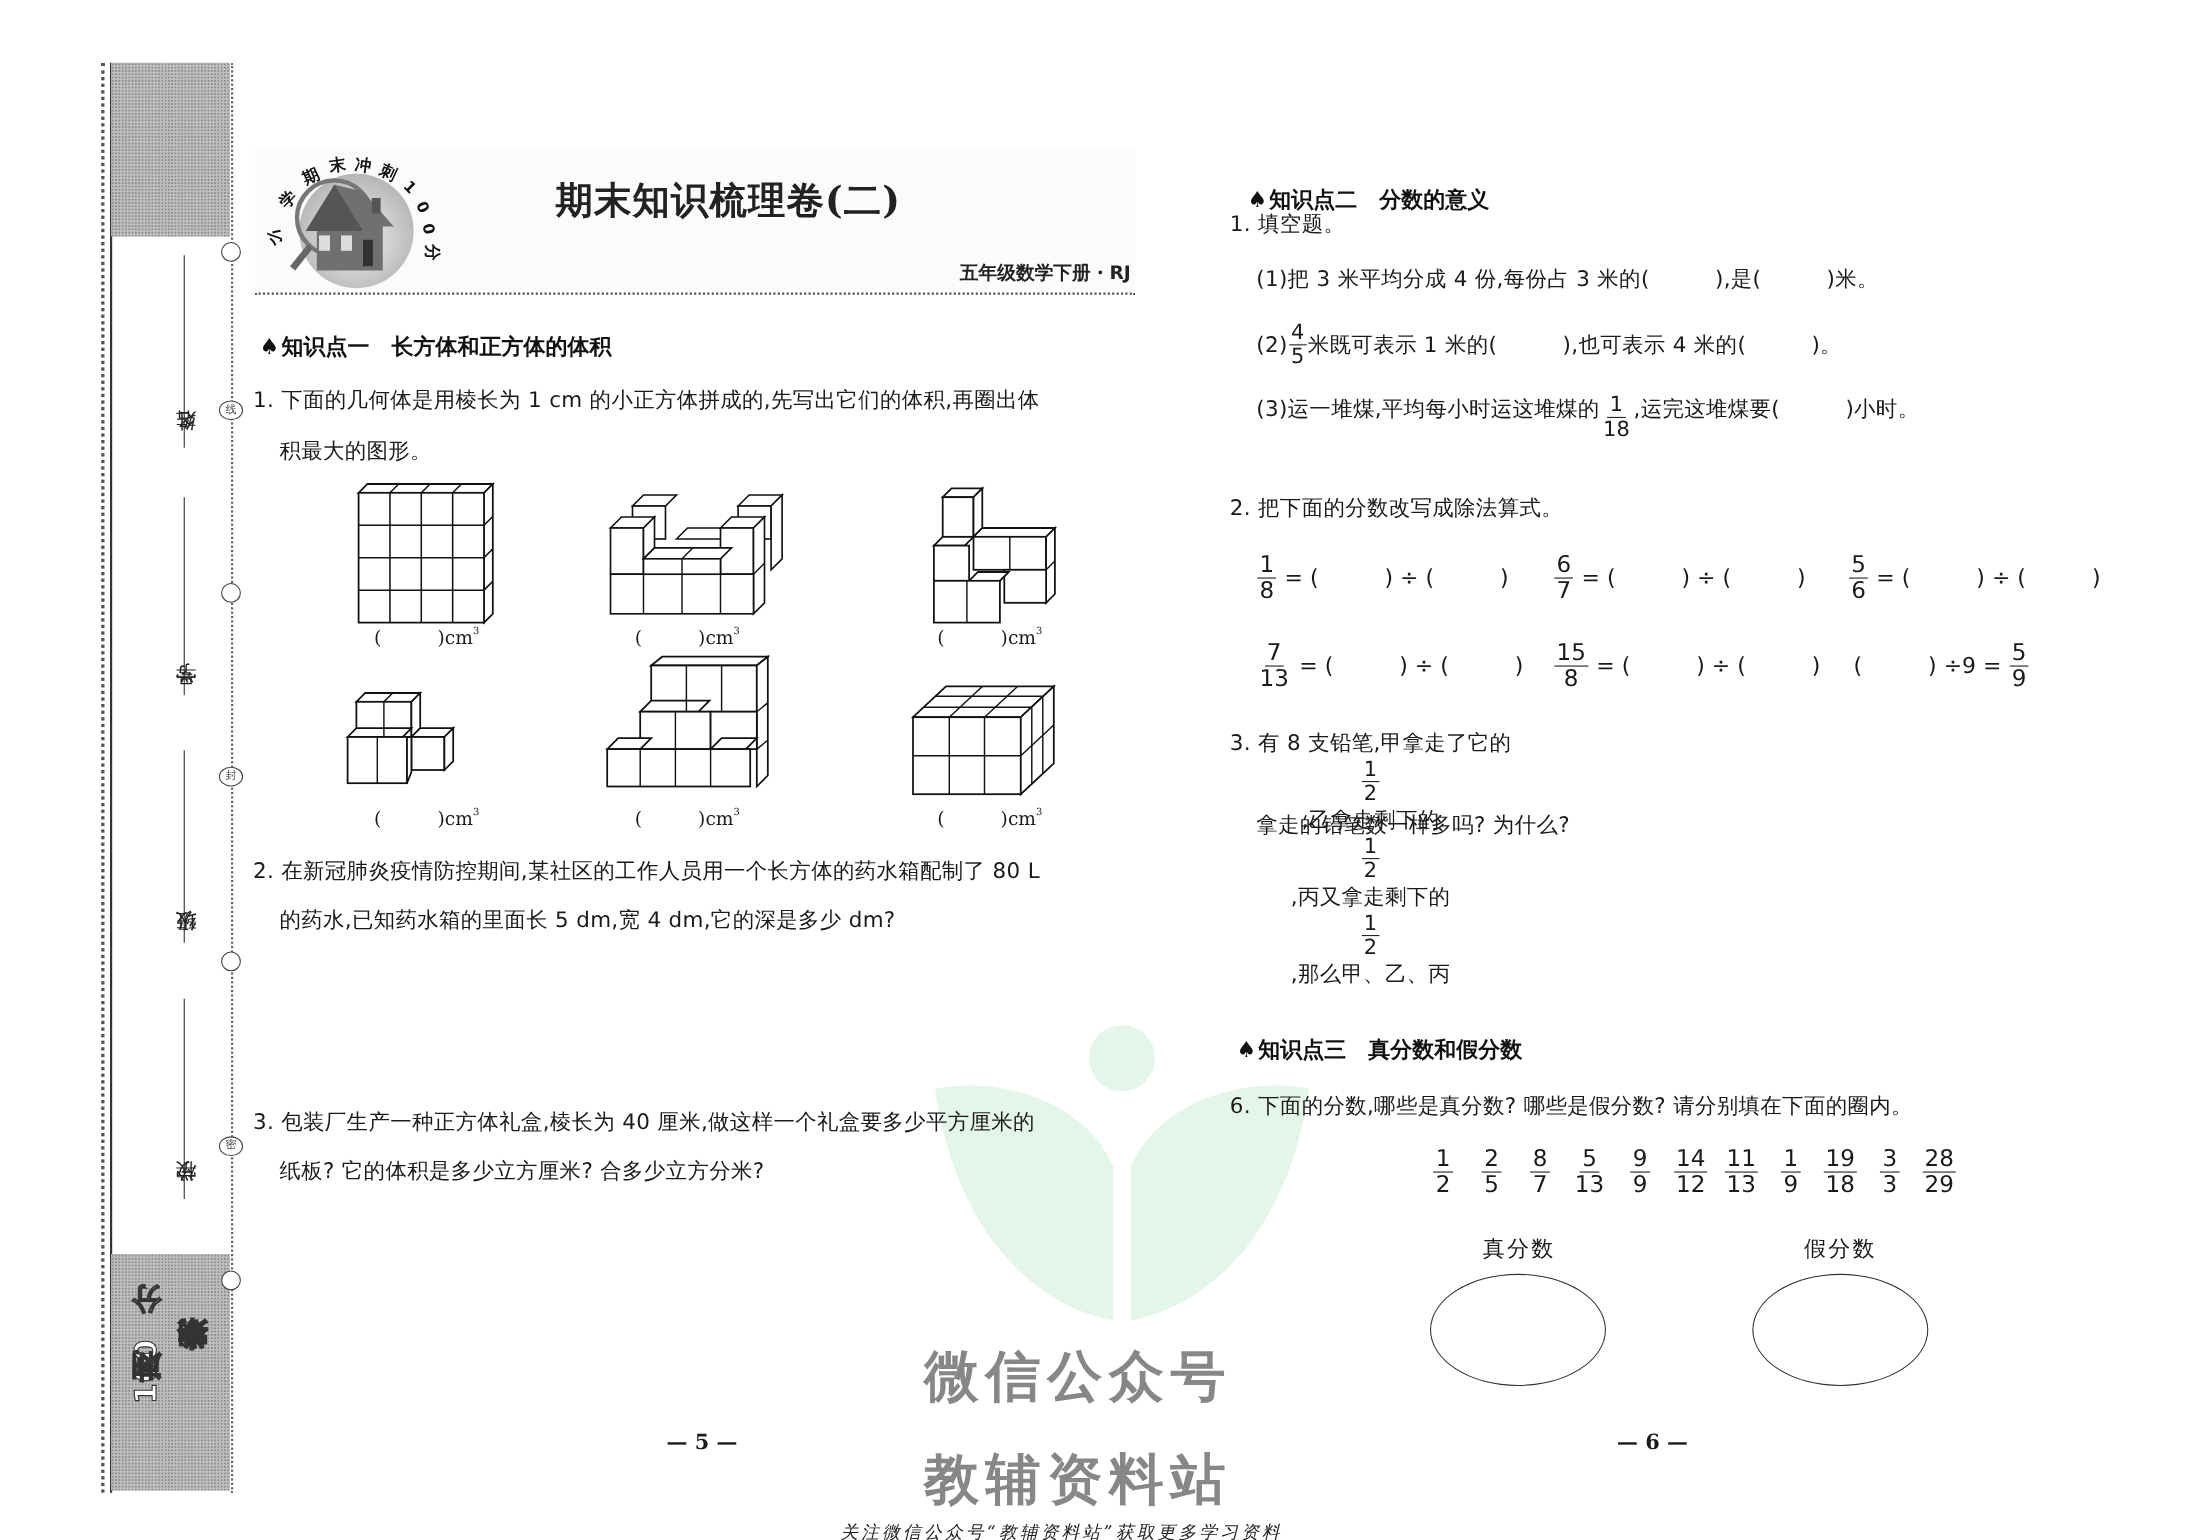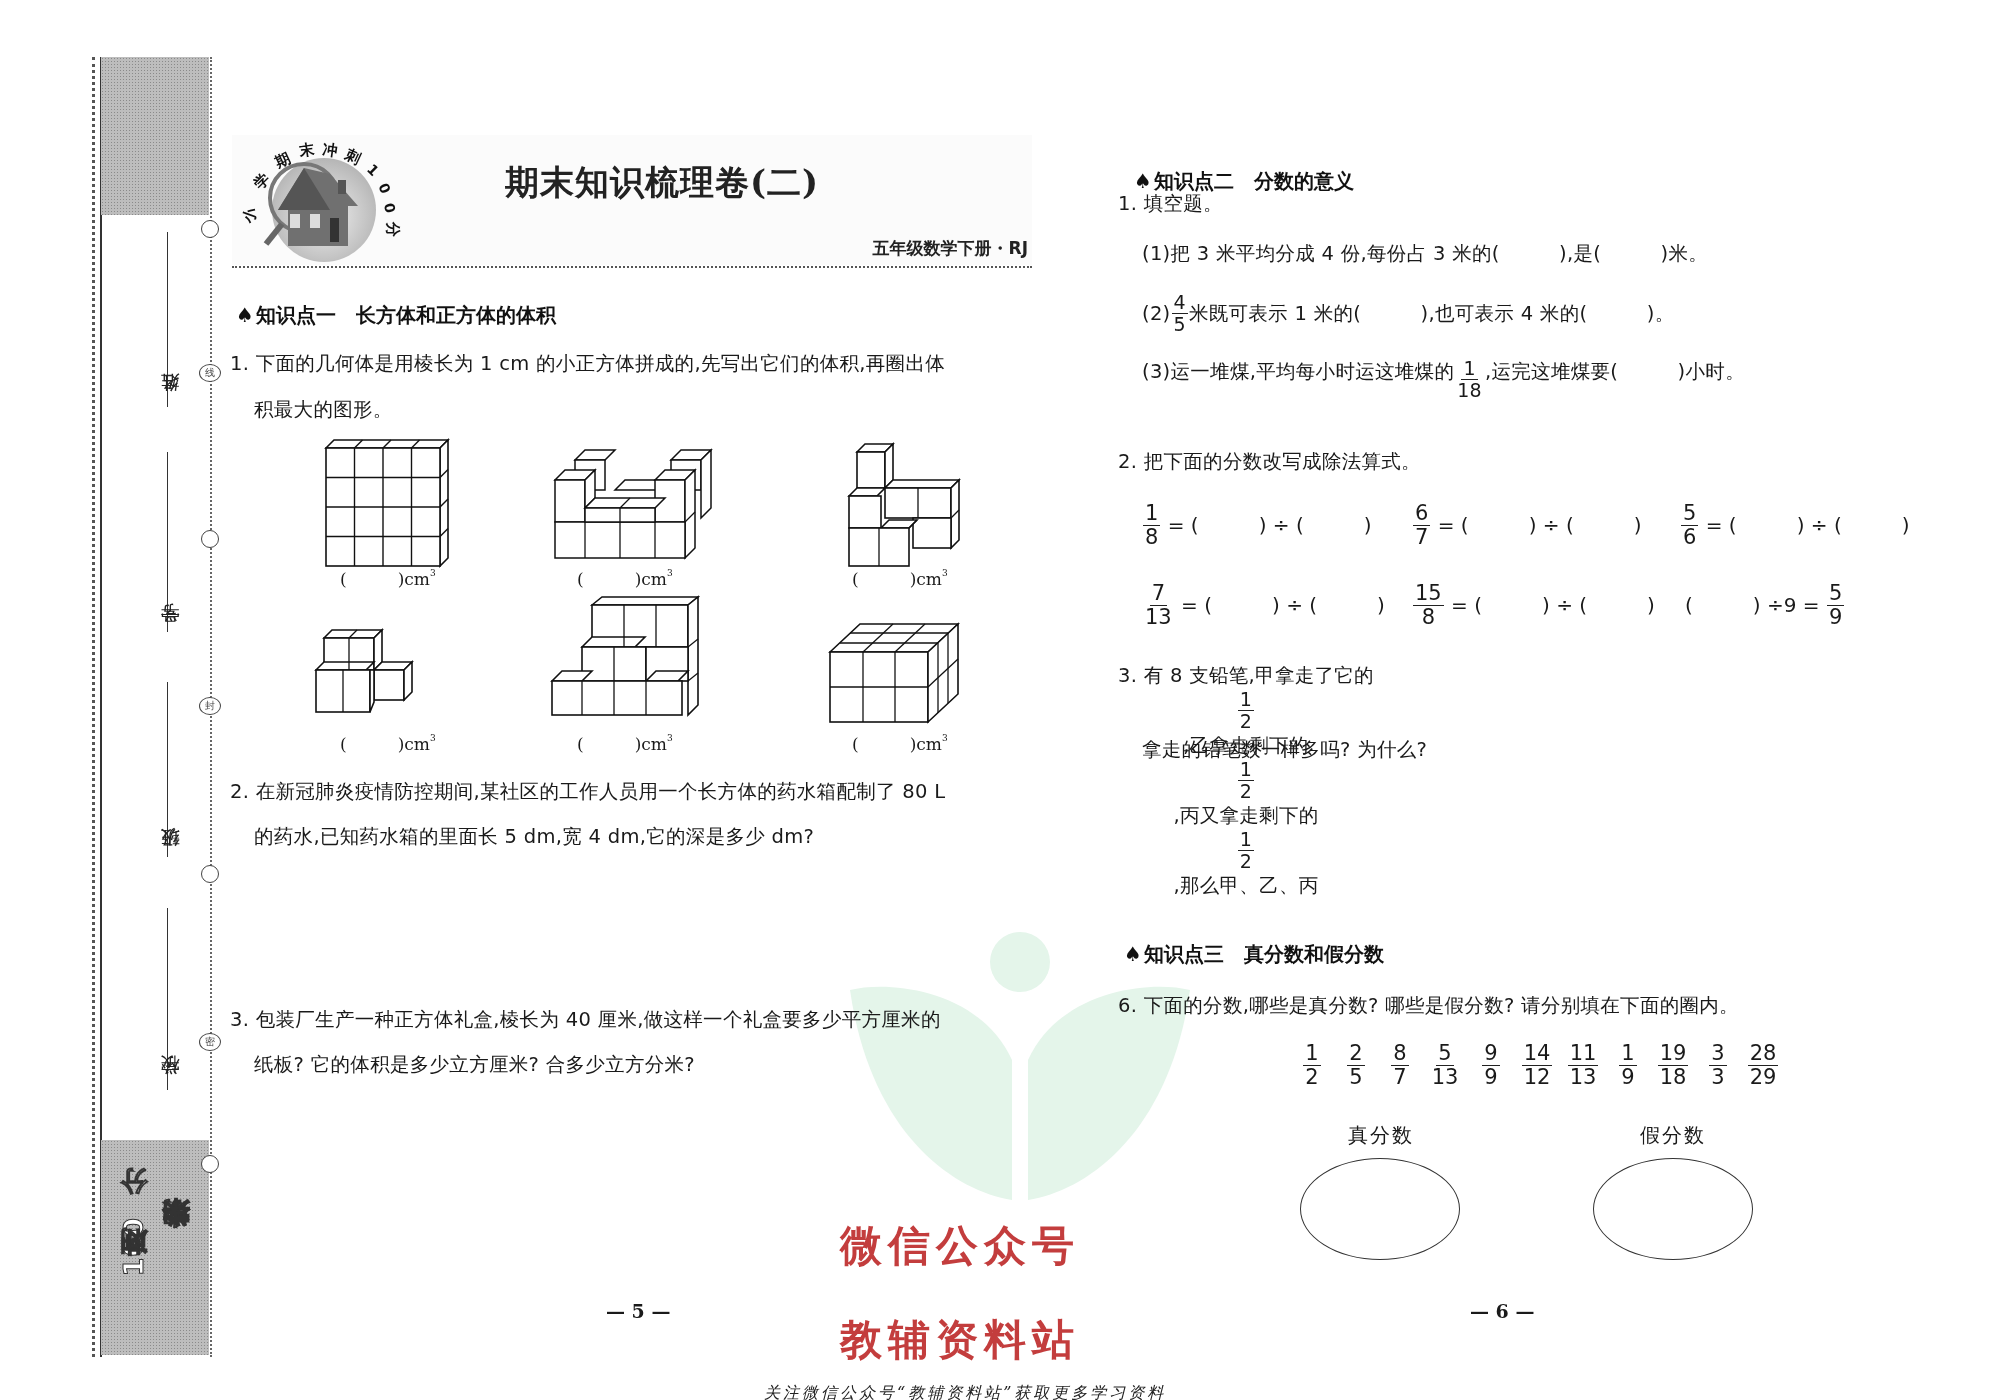--- a/index.html
+++ b/index.html
@@ -44,21 +44,21 @@
   .frac-big { font-size: 21px; line-height: 23px; }
 
   .eq { font-size: 20px; white-space: pre; display: flex; align-items: center; }
 
   .ellipse { border: 1.5px solid #333; border-radius: 50%; background: transparent; }
   .set-label { font-size: 20px; font-family: Liberation Sans, sans-serif; letter-spacing: 2px; }
 
   .page-num { font-size: 19px; font-weight: bold; font-family: "DejaVu Serif", "Liberation Serif", serif; white-space: pre; }
   .footer-note { font-size: 16px; color: #222; font-style: italic; letter-spacing: 3px; font-family: "DejaVu Serif", "Liberation Serif", serif; white-space: pre; }
 
-  .wm-text { color: #b91c1c; font-weight: bold; font-size: 42px; letter-spacing: 6px; opacity: 0.85; white-space: nowrap; }
+  .wm-text { color: #737373; font-weight: bold; font-size: 50px; letter-spacing: 6px; opacity: 0.85; white-space: nowrap; }
 </style>
 </head>
 <body>
 
 <div class="abs" style="left:830px; top:900px; width:400px; height:420px;">
   <svg width="400" height="300" viewBox="0 0 400 300" style="position:absolute; left:0; top:0;">
     <circle cx="190" cy="62" r="30" fill="#e4f5ea"></circle>
     <path d="M20 90 C 60 80, 150 90, 182 160 L 182 300 C 120 290, 40 230, 20 90 Z" fill="#e4f5ea"></path>
     <path d="M360 90 C 320 80, 230 90, 198 160 L 198 300 C 260 290, 340 230, 360 90 Z" fill="#e4f5ea"></path>
   </svg>

